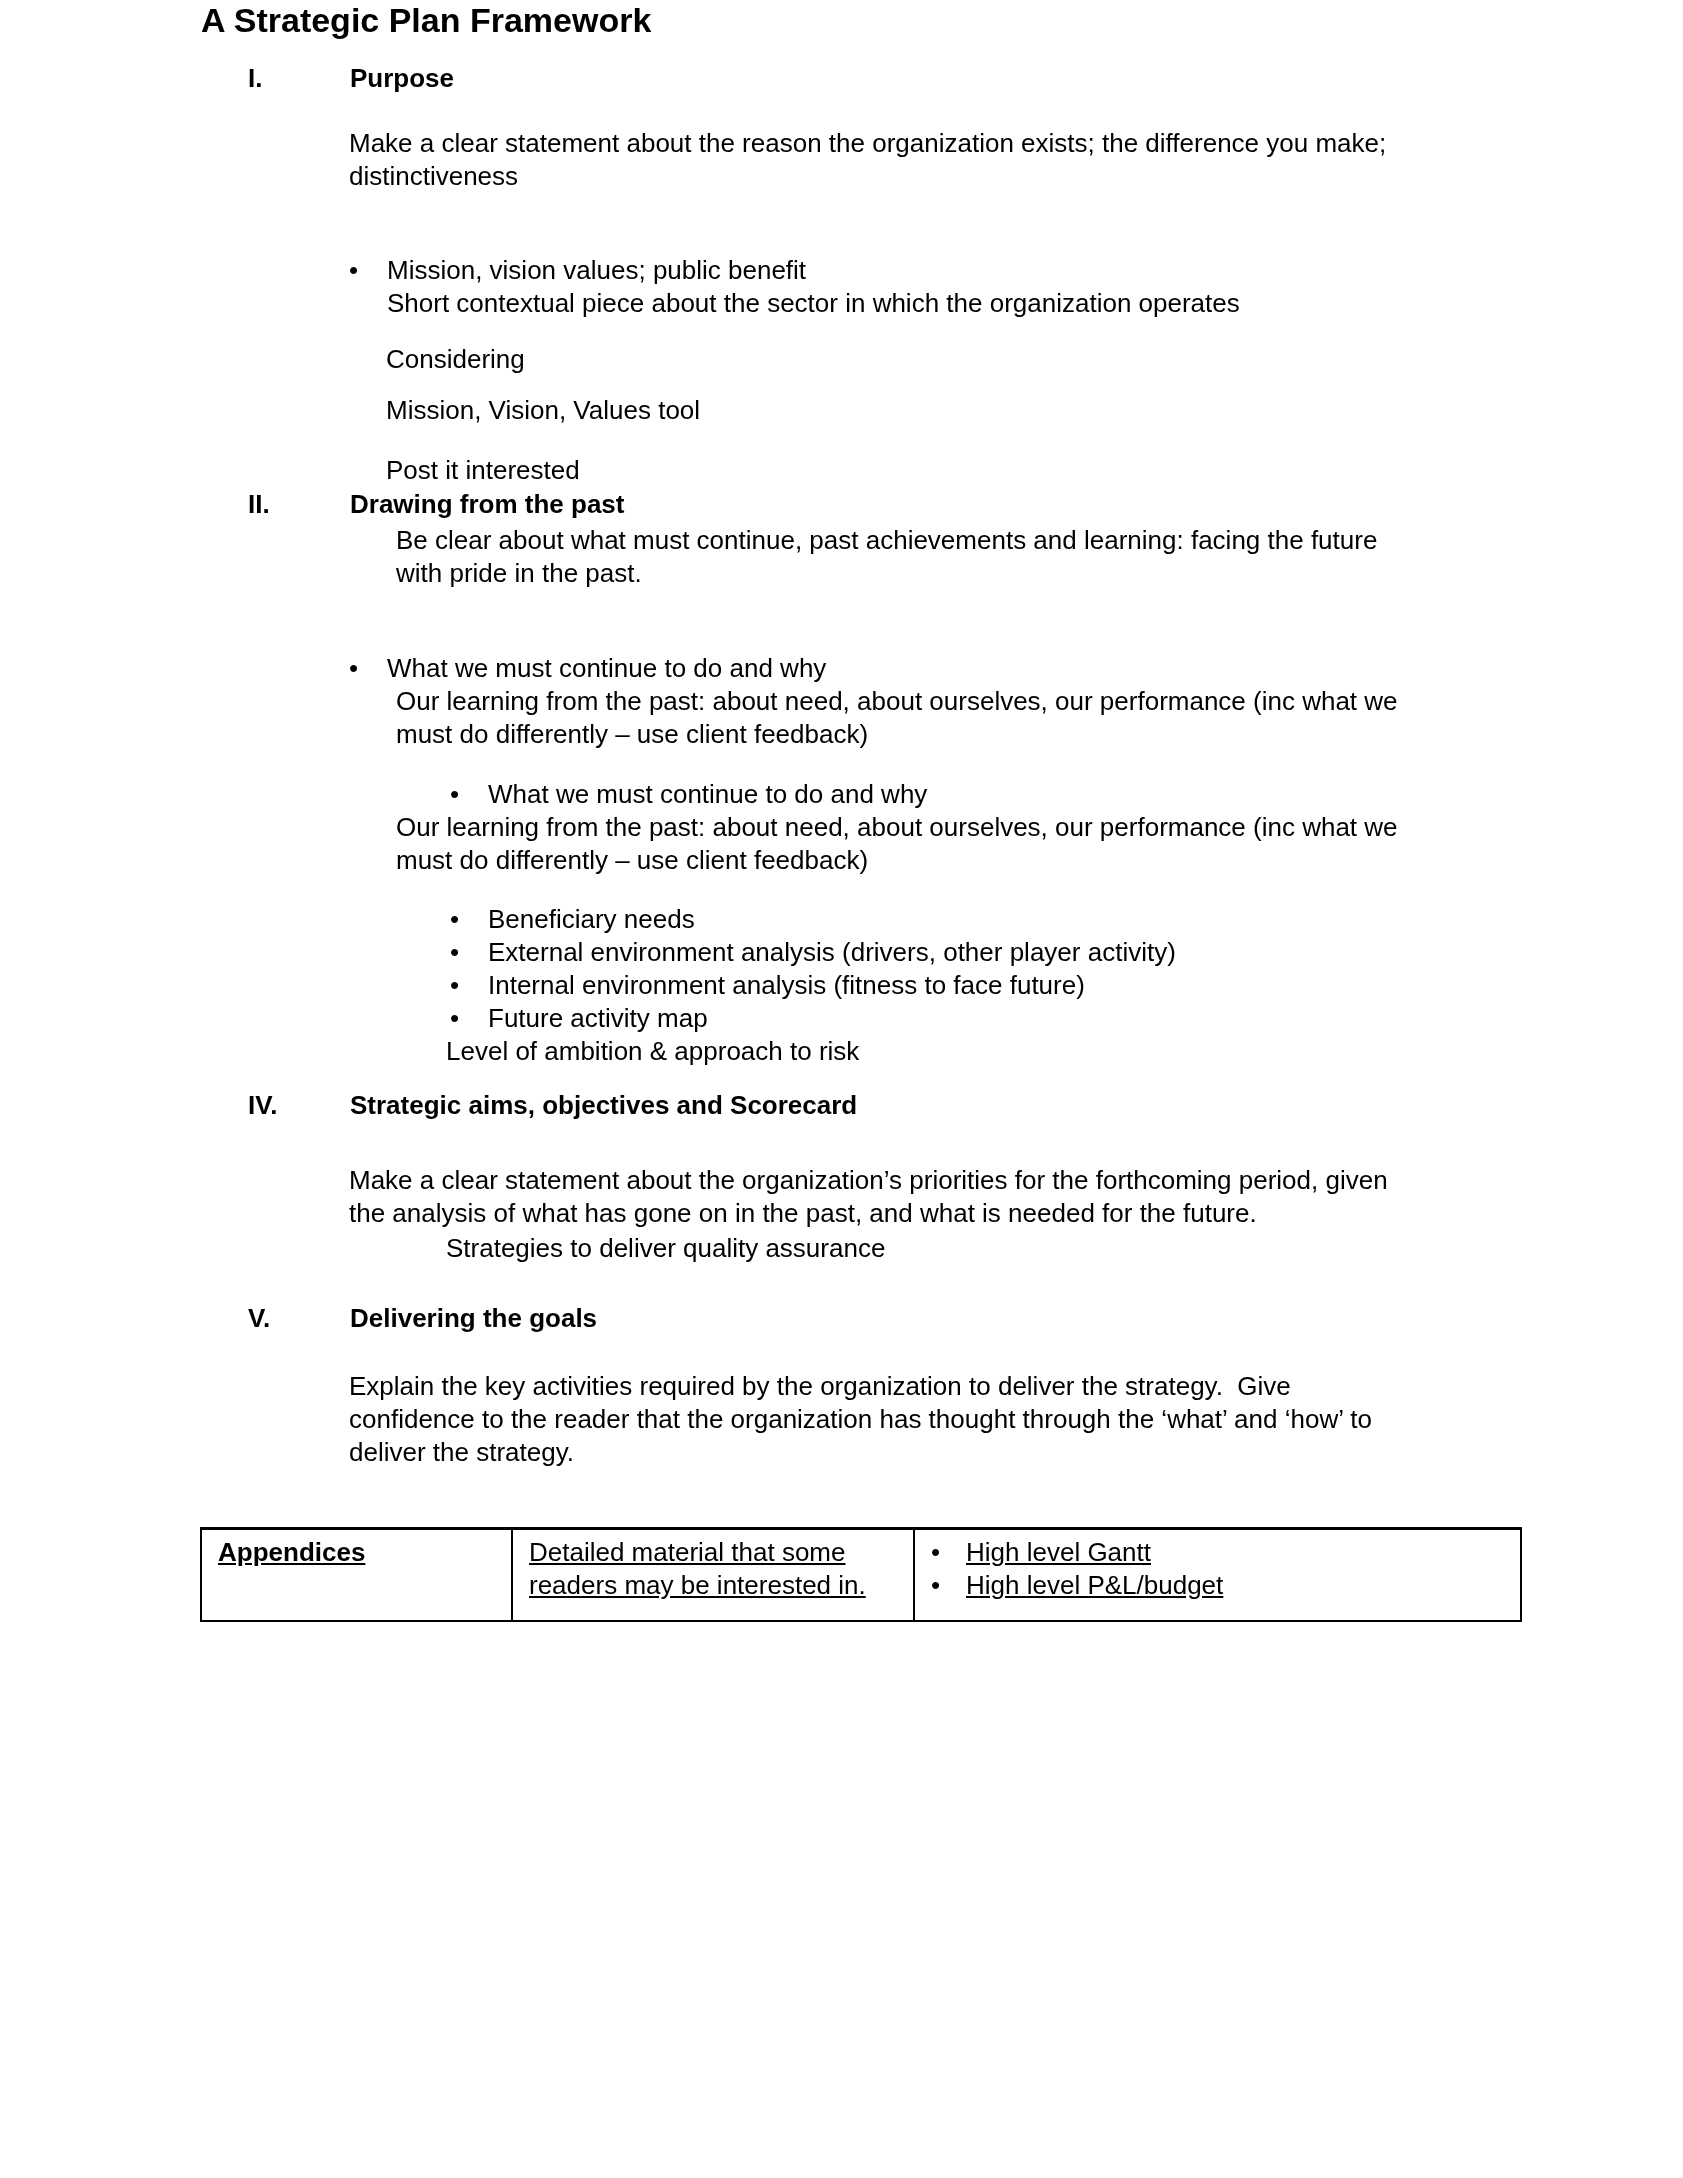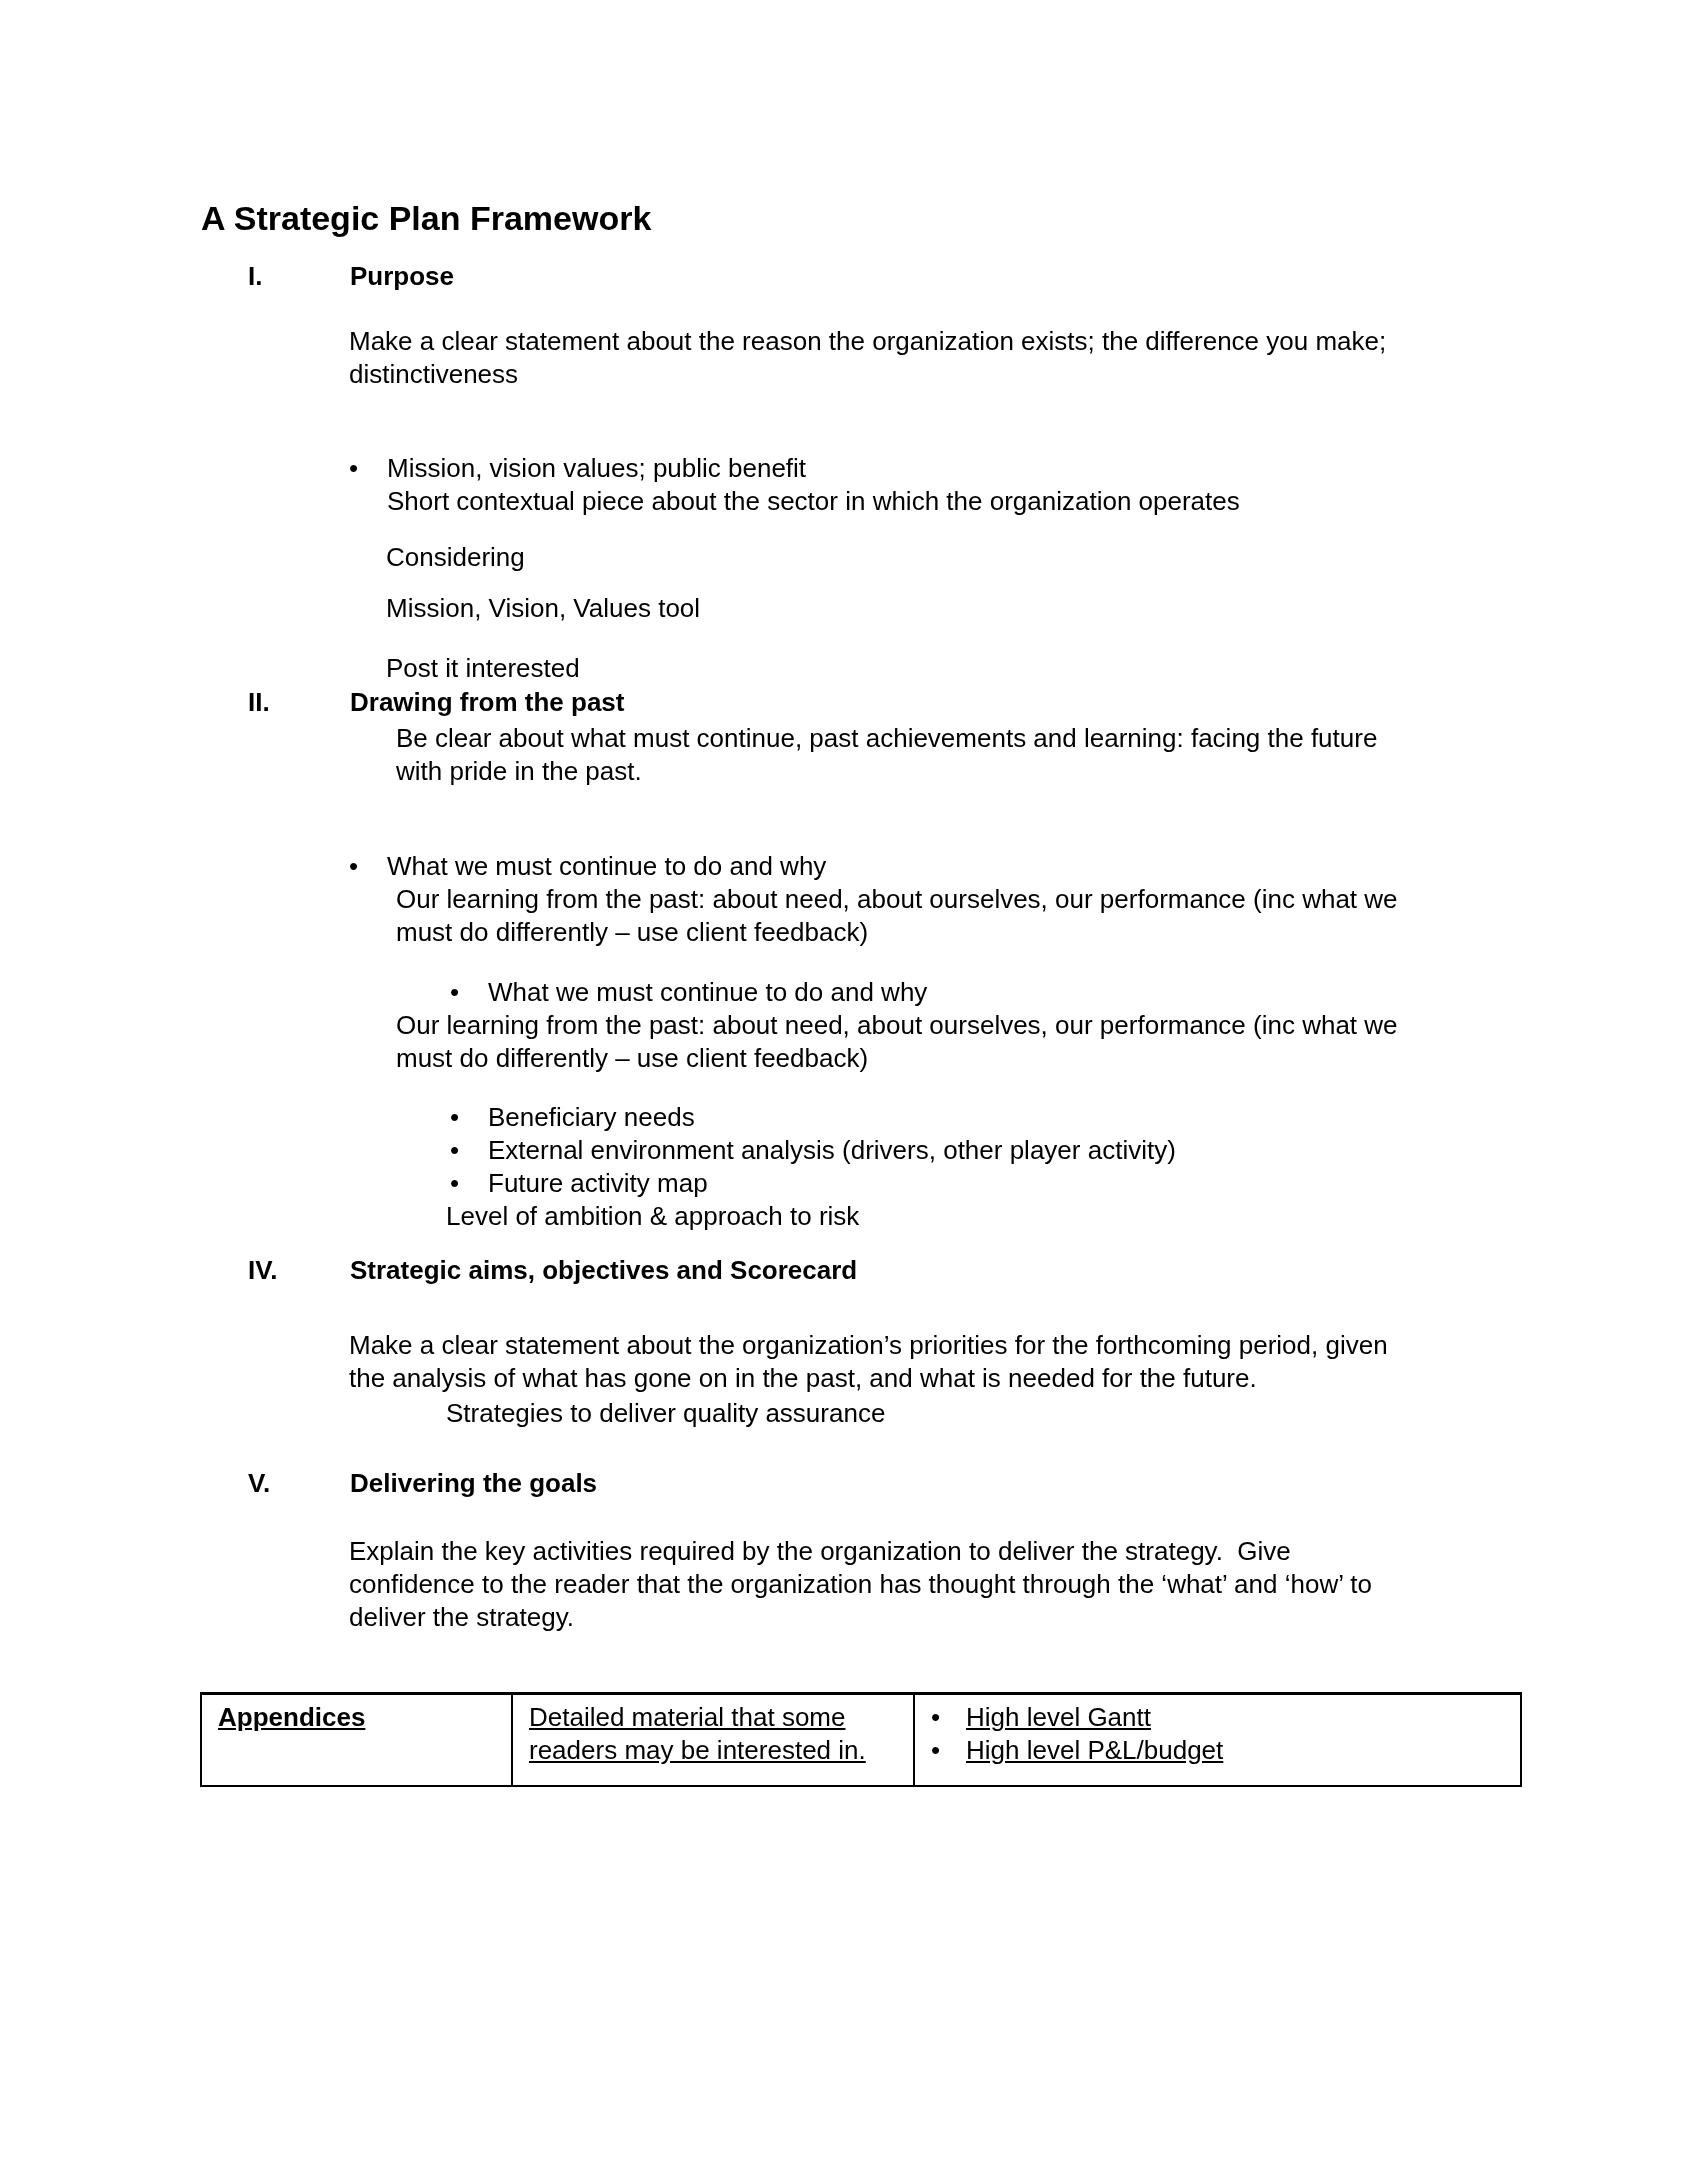--- a/index.html
+++ b/index.html
@@ -1,21 +1,20 @@
 <!DOCTYPE html>
 <html><head>
 <meta charset="utf-8">
 <style>
   html, body { margin: 0; padding: 0; background: #ffffff; }
   .page {
     position: relative;
     width: 1683px;
     height: 2178px;
     box-sizing: border-box;
-    padding-top: 198px;
     background: #ffffff;
     color: #000000;
     font-family: "Liberation Sans", "DejaVu Sans", sans-serif;
     font-size: 26px;
     line-height: 33px;
     overflow: hidden;
   }
   .line, .b-text, .b-cont { white-space: pre-wrap; }
   .doc-title {
     margin-left: 201px;
@@ -91,20 +90,21 @@
   <div class="bullet2" style="margin-top:27px">
     <div><span class="dot">•</span><span class="b-text">What we must continue to do and why</span></div>
   </div>
   <div class="cont">
     <div class="line">Our learning from the past: about need, about ourselves, our performance (inc what we</div>
     <div class="line">must do differently – use client feedback)</div>
   </div>
   <div class="bullet2" style="margin-top:26px">
     <div><span class="dot">•</span><span class="b-text">Beneficiary needs</span></div>
     <div><span class="dot">•</span><span class="b-text">External environment analysis (drivers, other player activity)</span></div>
+    <div><span class="dot">•</span><span class="b-text">Internal environment analysis (fitness to face future)</span></div>
     <div><span class="dot">•</span><span class="b-text">Future activity map</span></div>
   </div>
   <div class="hang">Level of ambition &amp; approach to risk</div>
 
   <div class="sec-heading" style="margin-top:21px">
     <span class="numeral">IV.</span><span class="h-text">Strategic aims, objectives and Scorecard</span>
   </div>
   <div class="para" style="margin-top:42px">
     <div class="line">Make a clear statement about the organization’s priorities for the forthcoming period, given</div>
     <div class="line">the analysis of what has gone on in the past, and what is needed for the future.</div>

